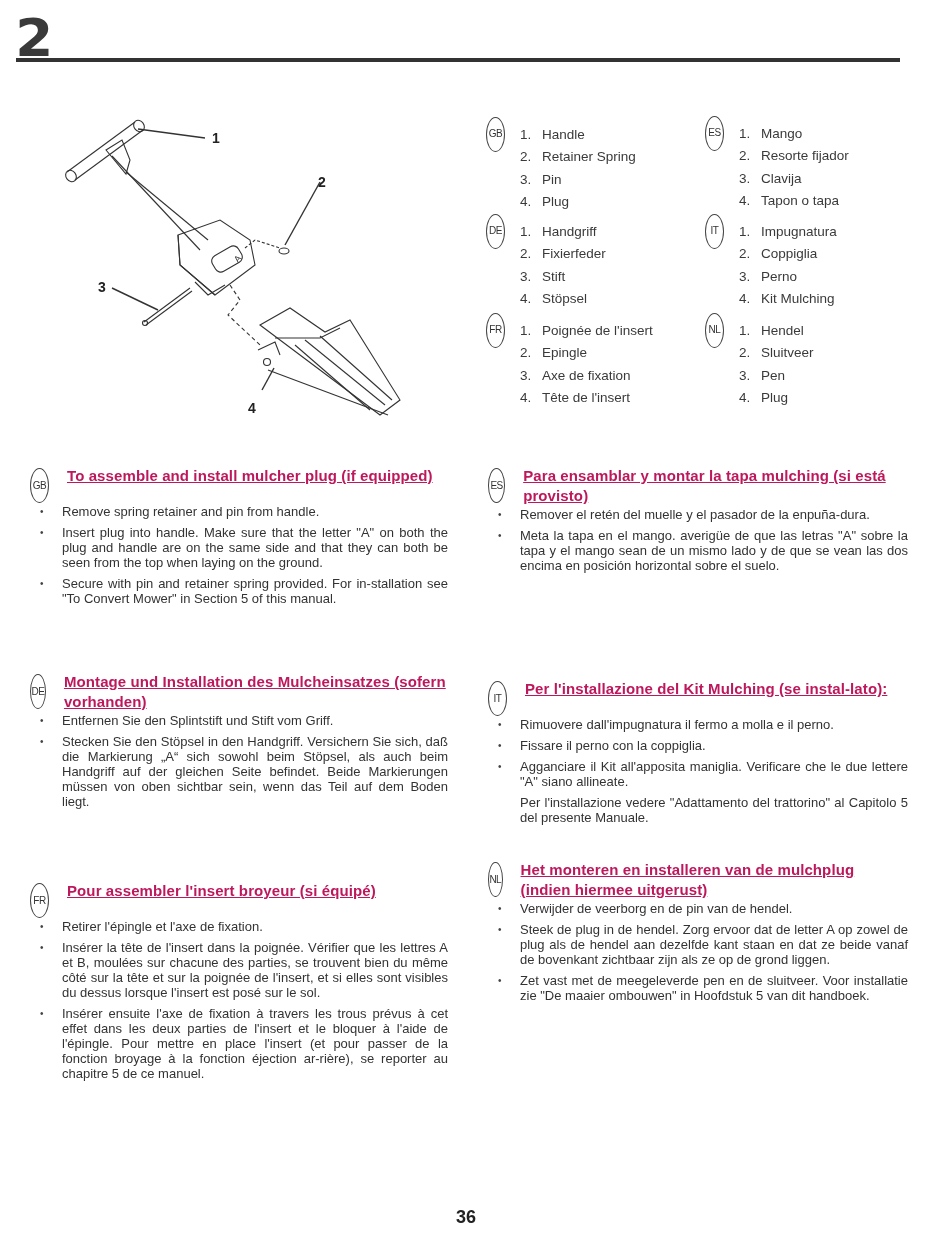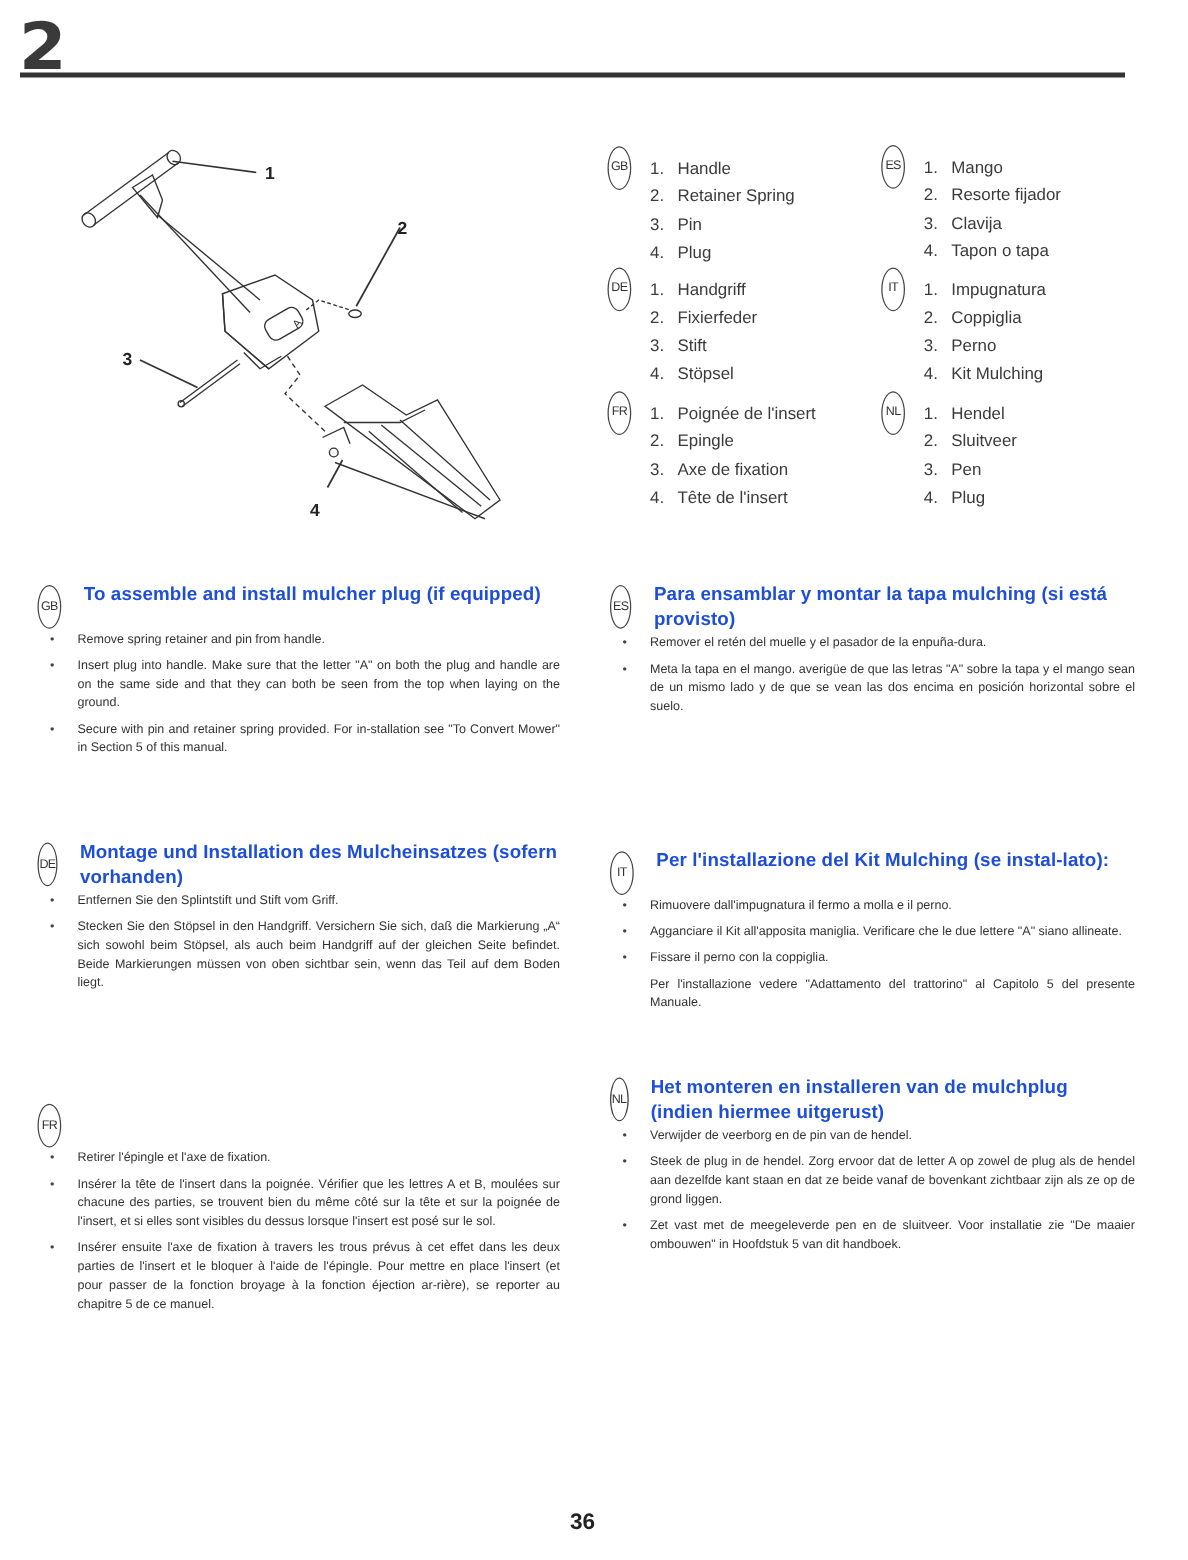--- a/index.html
+++ b/index.html
@@ -29,26 +29,26 @@
   .legend .row { display: flex; height: 22.5px; align-items: center; }
   .legend .badge-slot { width: 34px; display: flex; align-items: center; }
   .legend .num { width: 22px; }
   .legend .term { white-space: nowrap; }
   .section { position: absolute; width: 405px; }
   .section .head {
     display: flex; align-items: flex-start;
   }
   .section .head .badge { margin-top: 2px; }
   .section .title {
-    font-weight: bold; font-size: 15px; line-height: 20px; color: #1d4ed8;
-    margin-left: 18px; letter-spacing: 0.1px;
+    font-weight: bold; font-size: 15px; line-height: 20px; color: #be185d;
+    margin-left: 18px; letter-spacing: 0.1px; text-decoration: underline;
   }
   .section ul { list-style: none; margin: 0; padding: 0; }
   .section li {
-    position: relative; padding-left: 32px; font-size: 10px; line-height: 15px;
+    position: relative; padding-left: 32px; font-size: 13px; line-height: 15px;
     color: #333; text-align: justify; margin-top: 6px;
   }
   .section li:first-child { margin-top: 1px; }
   .section li::before {
     content: "\2022"; position: absolute; left: 10px; top: 0; font-size: 10px; color: #444;
   }
   .section li.note { margin-top: 6px; }
   .section li.note::before { content: ""; }
   .page-number {
     position: absolute; left: 456px; top: 1207px; font-weight: bold; font-size: 18px; color: #222; text-align: right;
@@ -273,20 +273,21 @@
   </div>
   <ul>
     <li>Entfernen Sie den Splintstift und Stift vom Griff.</li>
     <li>Stecken Sie den Stöpsel in den Handgriff. Versichern Sie sich, daß die Markierung „A“ sich sowohl beim Stöpsel, als auch beim Handgriff auf der gleichen Seite befindet. Beide Markierungen müssen von oben sichtbar sein, wenn das Teil auf dem Boden liegt.</li>
   </ul>
 </div>
 
 <div class="section" style="left:30px; top:881px; width:418px;">
   <div class="head">
     <span class="badge">FR</span>
+    <span class="title">Pour assembler l'insert broyeur (si équipé)</span>
   </div>
   <ul>
     <li>Retirer l'épingle et l'axe de fixation.</li>
     <li>Insérer la tête de l'insert dans la poignée. Vérifier que les lettres A et B, moulées sur chacune des parties, se trouvent bien du même côté sur la tête et sur la poignée de l'insert, et si elles sont visibles du dessus lorsque l'insert est posé sur le sol.</li>
     <li>Insérer ensuite l'axe de fixation à travers les trous prévus à cet effet dans les deux parties de l'insert et le bloquer à l'aide de l'épingle. Pour mettre en place l'insert (et pour passer de la fonction broyage à la fonction éjection ar-rière), se reporter au chapitre 5 de ce manuel.</li>
   </ul>
 </div>
 
 <div class="section" style="left:488px; top:466px; width:420px;">
   <div class="head">
@@ -299,22 +300,22 @@
   </ul>
 </div>
 
 <div class="section" style="left:488px; top:679px; width:420px;">
   <div class="head">
     <span class="badge">IT</span>
     <span class="title">Per l'installazione del Kit Mulching (se instal-lato):</span>
   </div>
   <ul>
     <li>Rimuovere dall'impugnatura il fermo a molla e il perno.</li>
+    <li>Fissare il perno con la coppiglia.</li>
     <li>Agganciare il Kit all'apposita maniglia. Verificare che le due lettere "A" siano allineate.</li>
-    <li>Fissare il perno con la coppiglia.</li>
     <li class="note">Per l'installazione vedere "Adattamento del trattorino" al Capitolo 5 del presente Manuale.</li>
   </ul>
 </div>
 
 <div class="section" style="left:488px; top:860px; width:420px;">
   <div class="head">
     <span class="badge">NL</span>
     <span class="title">Het monteren en installeren van de mulchplug (indien hiermee uitgerust)</span>
   </div>
   <ul>

